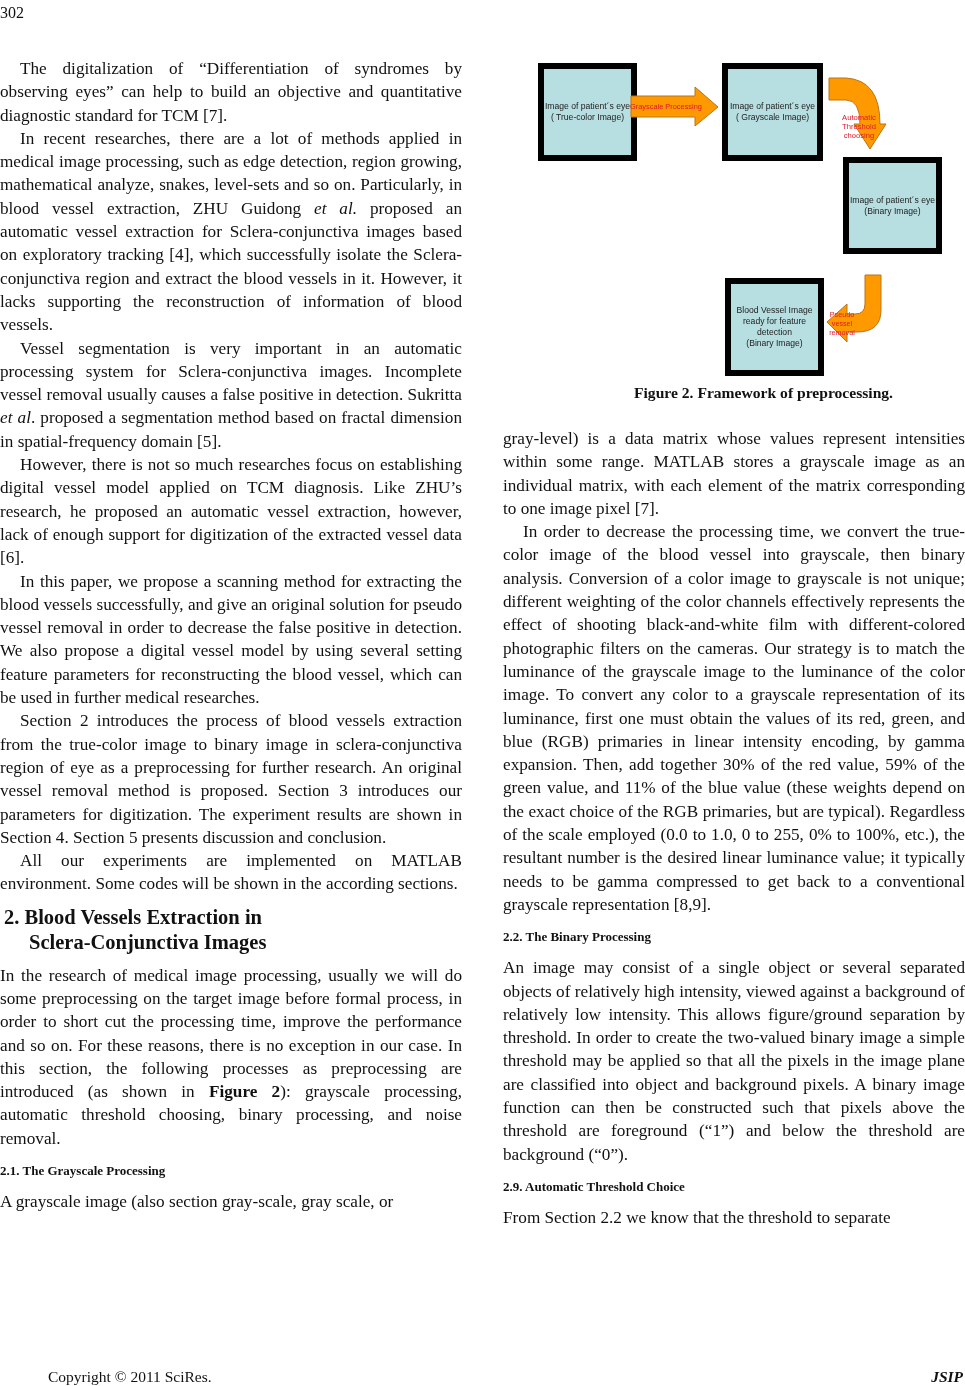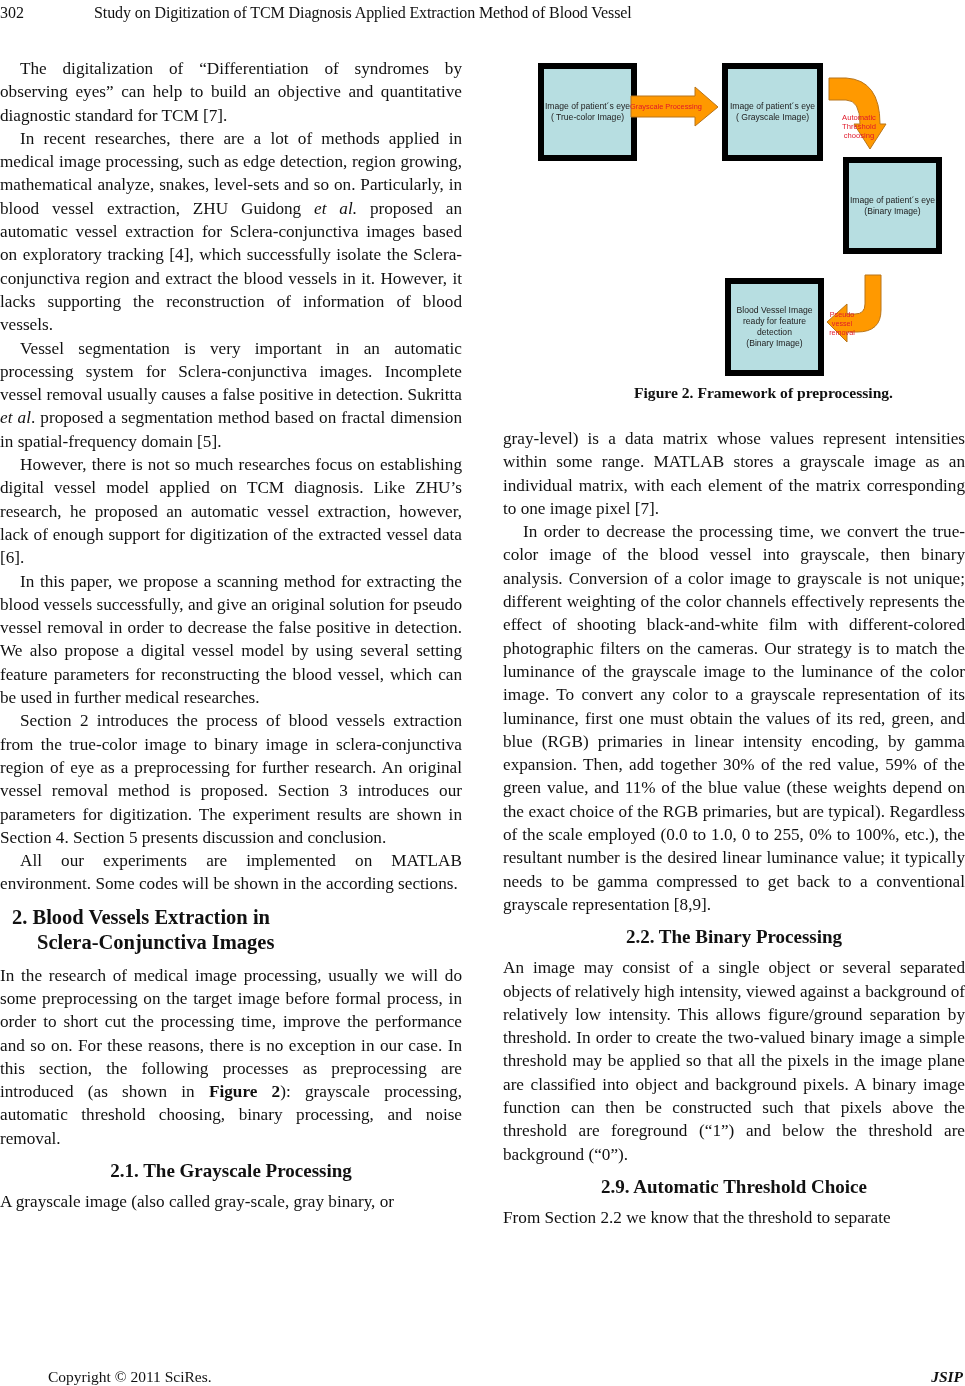--- a/index.html
+++ b/index.html
@@ -8,23 +8,23 @@
   .header { position: absolute; top: 4px; left: 0; width: 965px; height: 22px; font-size: 16px; text-align: right; }
   .header .pnum { position: absolute; left: 0; top: 0; }
   .header .rtitle { position: absolute; left: 94px; top: 0; letter-spacing: -0.1px; }
 
   .col { position: absolute; font-size: 17.2px; line-height: 23.3px; text-align: justify; }
   .col-left { left: 0; top: 57px; width: 462px; }
   .col-right { left: 503px; width: 462px; }
   .col-right.upper { top: 427px; }
   p { margin: 0; text-indent: 20px; hyphens: manual; }
   p.noindent { text-indent: 0; }
-  h2.sec { font-size: 20.5px; line-height: 25px; margin: 9px 0 9px 12px; font-weight: bold; text-align: left; }
+  h2.sec { font-size: 20.5px; line-height: 25px; margin: 9px 0 9px 4px; font-weight: bold; text-align: left; }
   h2.sec .l2 { display: block; padding-left: 25px; }
-  h3.sub { font-size: 19px; line-height: 23px; margin: 9px 0 8px 0; font-weight: bold; text-align: center; }
+  h3.sub { font-size: 13px; line-height: 23px; margin: 9px 0 8px 0; font-weight: bold; text-align: left; }
   .it { font-style: italic; margin-top: 32px; }
   .b { font-weight: bold; }
 
   
   .figure { position: absolute; left: 510px; top: 40px; width: 455px; height: 330px; }
   .fbox { position: absolute; background: #b7dee1; border: 6px solid #000000;
           font-family: "Liberation Sans", "DejaVu Sans", sans-serif; font-size: 8.6px; color: #222;
           display: flex; align-items: center; justify-content: center; text-align: center; line-height: 11px; }
   .flabel { position: absolute; font-family: "Liberation Sans", "DejaVu Sans", sans-serif;
             font-size: 7.6px; font-weight: normal; color: #e0182a; text-align: center; line-height: 9px; }
@@ -33,38 +33,37 @@
 
   .footer { position: absolute; top: 1368px; left: 0; width: 965px; font-size: 15.5px; }
   .footer .copy { position: absolute; left: 0; top: 0; padding-left: 48px; }
   .footer .journal { position: absolute; right: 2px; top: 0; font-weight: bold; font-style: italic; }
 </style>
 </head>
 <body>
 
 <div class="header">
   <span class="pnum">302</span>
-  <span class="rtitle">Study on Digitization of TCM Diagnosis Applied Extraction Method of Blood Vessel</span>
 </div>
 
 <div class="col col-left">
   <p>The digitalization of “Differentiation of syndromes by observing eyes” can help to build an objective and quan­titative diagnostic standard for TCM [7].</p>
   <p><span>In recent researches, there are a lot of methods applied in medical image processing, such as edge detection, reg­ion growing, mathematical analyze, snakes, level-sets and so on. Particularly, in blood vessel extraction, ZHU Guidong </span><span class="it">et al.</span><span> proposed an automatic vessel extraction for Sclera-conjunctiva images based on exploratory trac­king [4], which successfully isolate the Sclera-conjunc­tiva region and extract the blood vessels in it. However, it lacks supporting the reconstruction of information of blood vessels.</span></p>
   <p><span>Vessel segmentation is very important in an automatic processing system for Sclera-conjunctiva images. Incom­plete vessel removal usually causes a false positive in de­tection. Sukritta </span><span class="it">et al</span><span>. proposed a segmentation method based on fractal dimension in spatial-frequency domain [5].</span></p>
   <p>However, there is not so much researches focus on es­tablishing digital vessel model applied on TCM diagnosis. Like ZHU’s research, he proposed an automatic vessel extraction, however, lack of enough support for digitiza­tion of the extracted vessel data [6].</p>
   <p>In this paper, we propose a scanning method for ex­tracting the blood vessels successfully, and give an original solution for pseudo vessel removal in order to decrease the false positive in detection. We also propose a digital vessel model by using several setting feature parameters for reconstructing the blood vessel, which can be used in further medical researches.</p>
   <p>Section 2 introduces the process of blood vessels ex­traction from the true-color image to binary image in sclera-conjunctiva region of eye as a preprocessing for further research. An original vessel removal method is proposed. Section 3 introduces our parameters for digiti­zation. The experiment results are shown in Section 4. Section 5 presents discussion and conclusion.</p>
   <p>All our experiments are implemented on MATLAB environment. Some codes will be shown in the according sections.</p>
   <h2 class="sec">
     <span>2. Blood Vessels Extraction in</span>
     <span class="l2">Sclera-Conjunctiva Images</span>
   </h2>
   <p class="noindent"><span>In the research of medical image processing, usually we will do some preprocessing on the target image before formal process, in order to short cut the processing time, improve the performance and so on. For these reasons, there is no exception in our case. In this section, the foll­owing processes as preprocessing are introduced (as sh­own in </span><span class="b">Figure 2</span><span>): grayscale processing, automatic thresh­old choosing, binary processing, and noise removal.</span></p>
   <h3 class="sub">2.1. The Grayscale Processing</h3>
-  <p class="noindent">A grayscale image (also called gray-scale, gray binary, or</p>
+  <p class="noindent">A grayscale image (also section gray-scale, gray scale, or</p>
 </div>
 
 <div class="figure">
 
   <div class="fbox" style="left:28px; top:23px; width:87px; height:86px;">
     <div><span>Image of patient´s eye</span><br><span>( True-color Image)</span></div>
   </div>
 
   <svg style="position:absolute; left:120px; top:46px;" width="90" height="42">
     <polygon points="1,10 65,10 65,1 88,21 65,40 65,31 1,31" fill="#ff9900" stroke="#b8741a" stroke-width="1"></polygon>

